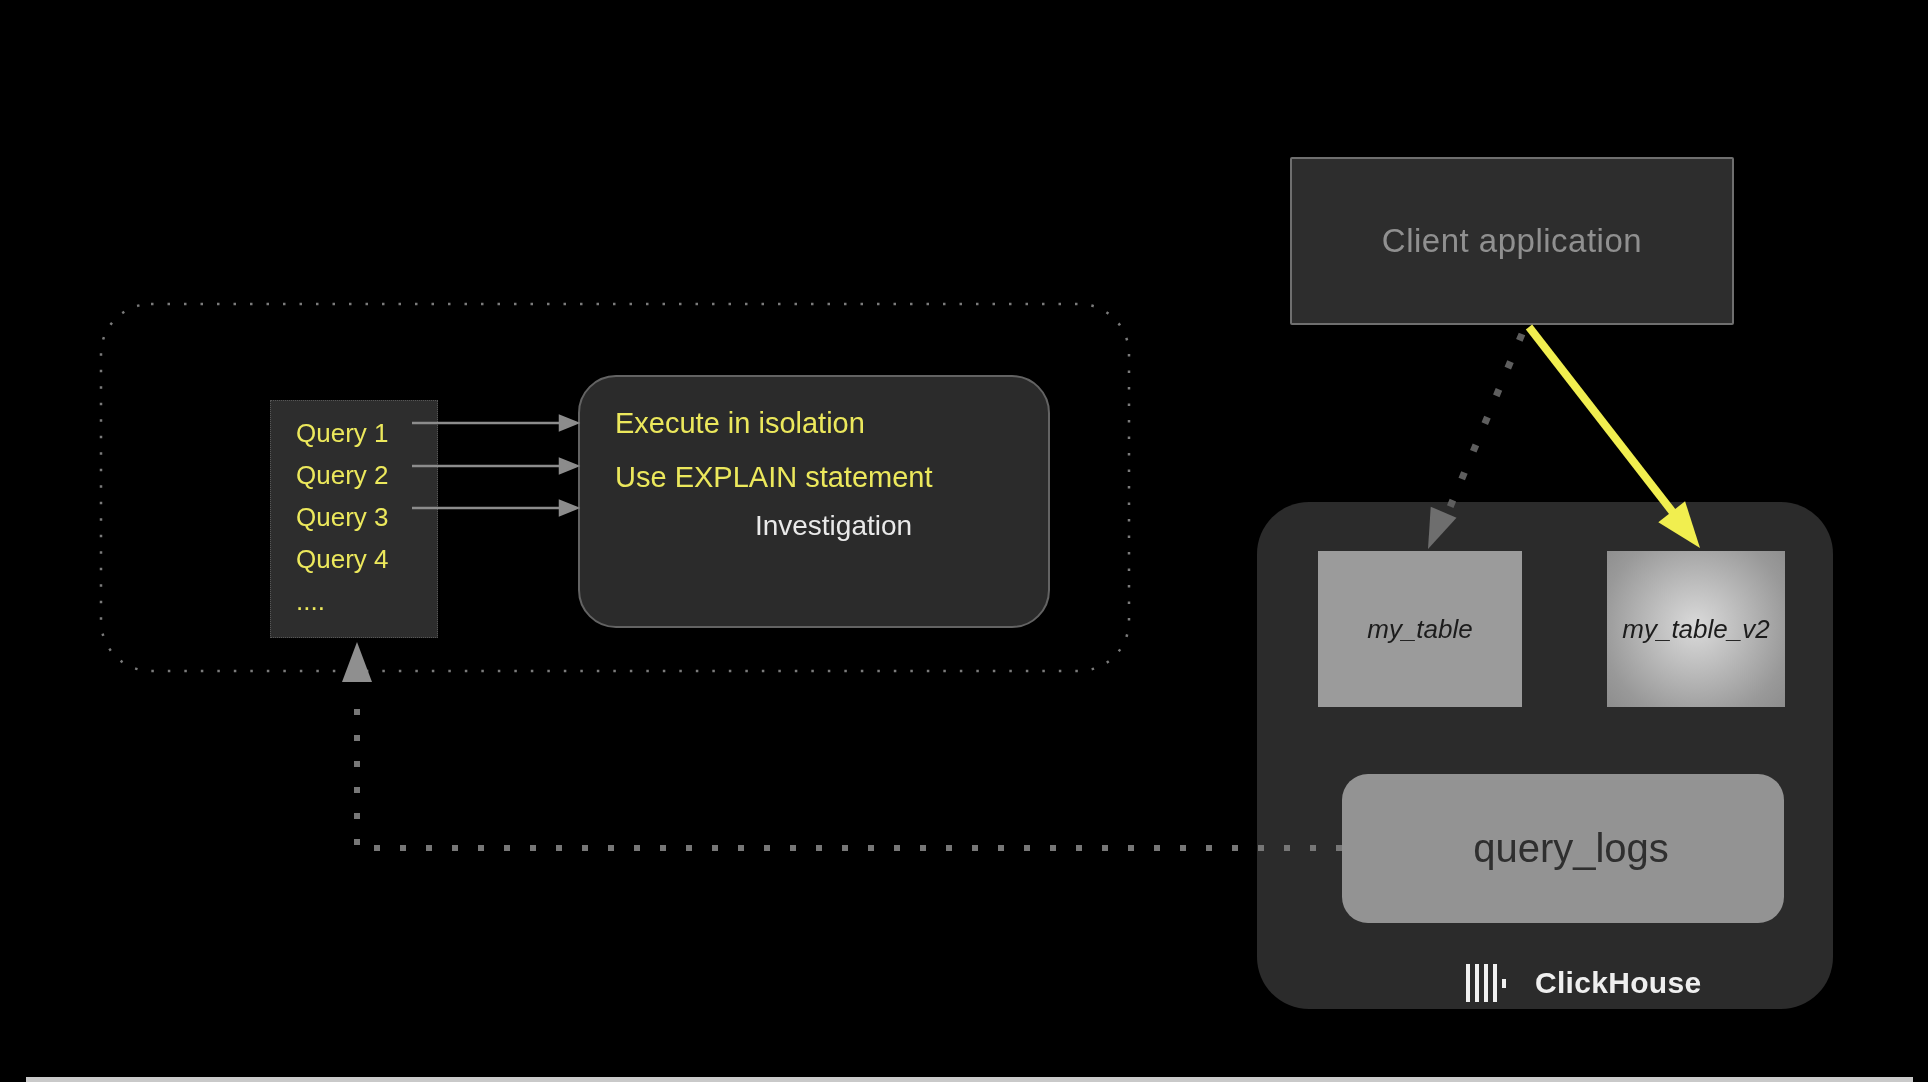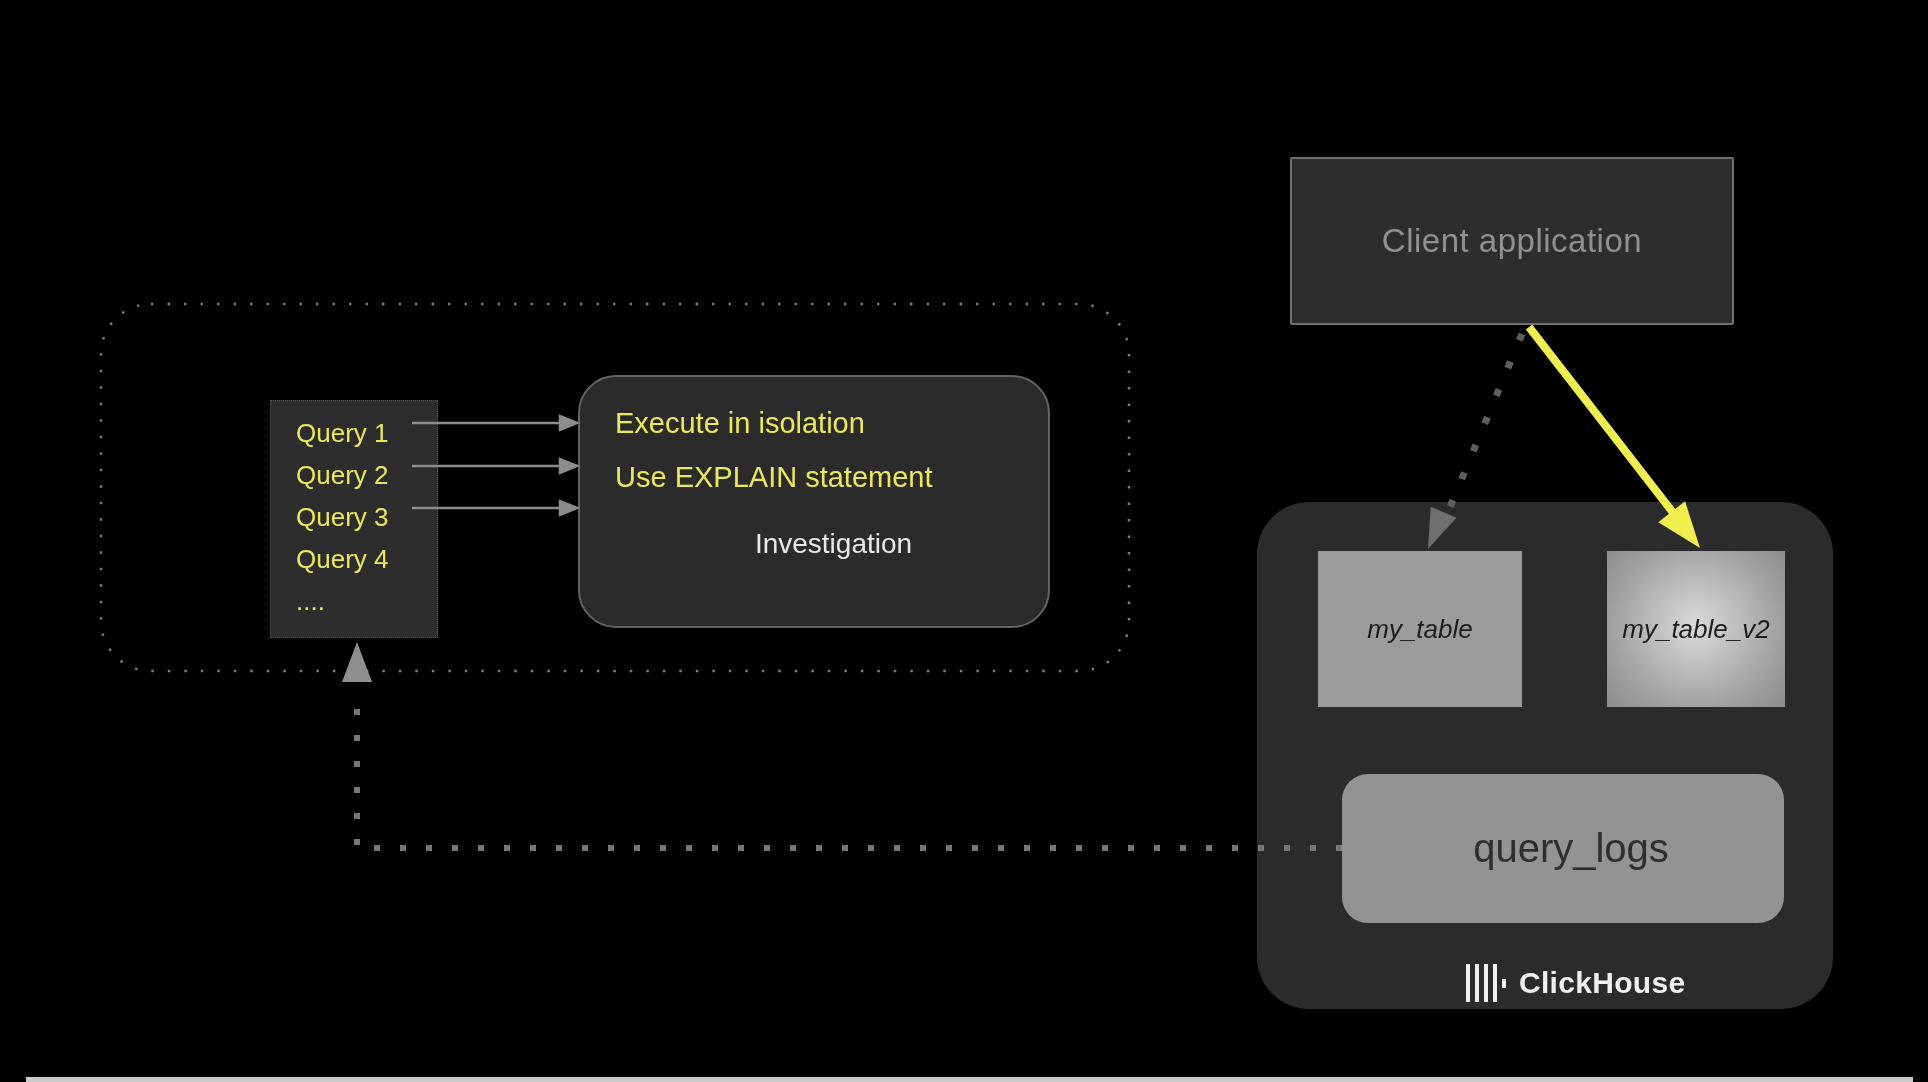--- a/index.html
+++ b/index.html
@@ -36,21 +36,21 @@
   .invest-box{
     left:578px;top:375px;width:472px;height:253px;
     background:#2b2b2b;border:2px solid #636363;border-radius:38px;
     box-sizing:border-box;
     padding:26px 0 8px 35px;
   }
   .invest-box .line{color:#ece85c;font-size:29px;line-height:41px;white-space:nowrap;}
   .invest-box .line.gap{margin-top:13px;}
   .invest-box .caption{
     color:#e9e9e9;font-size:28px;text-align:center;
-    width:437px;margin-top:30px;
+    width:437px;margin-top:12px;
   }
 
   
   .ch-box{
     left:1257px;top:502px;width:576px;height:507px;
     background:#2b2b2b;border-radius:52px;
   }
   .table-sq{
     top:551px;height:156px;
     display:flex;align-items:center;justify-content:center;
@@ -64,21 +64,21 @@
   .logs-box{
     left:1342px;top:774px;width:426px;height:149px;
     background:#939393;border-radius:26px;
     display:flex;align-items:center;justify-content:center;padding-left:16px;
   }
   .logs-box .label{color:#2f2f2f;font-size:40px;}
 
   
   .brand{
     left:1466px;top:960px;height:46px;
-    display:flex;align-items:center;gap:13px;
+    display:flex;align-items:center;gap:29px;
   }
   .brand .glyph{display:flex;align-items:center;gap:5px;height:38px;}
   .brand .bar{width:4px;height:38px;background:#f0f0f0;}
   .brand .dotbar{width:4px;height:9px;background:#f0f0f0;}
   .brand .name{color:#efefef;font-size:30px;font-weight:600;letter-spacing:.3px;}
 
   
   .bottom-strip{
     left:26px;top:1077px;width:1887px;height:5px;background:#c9c9c9;
   }

